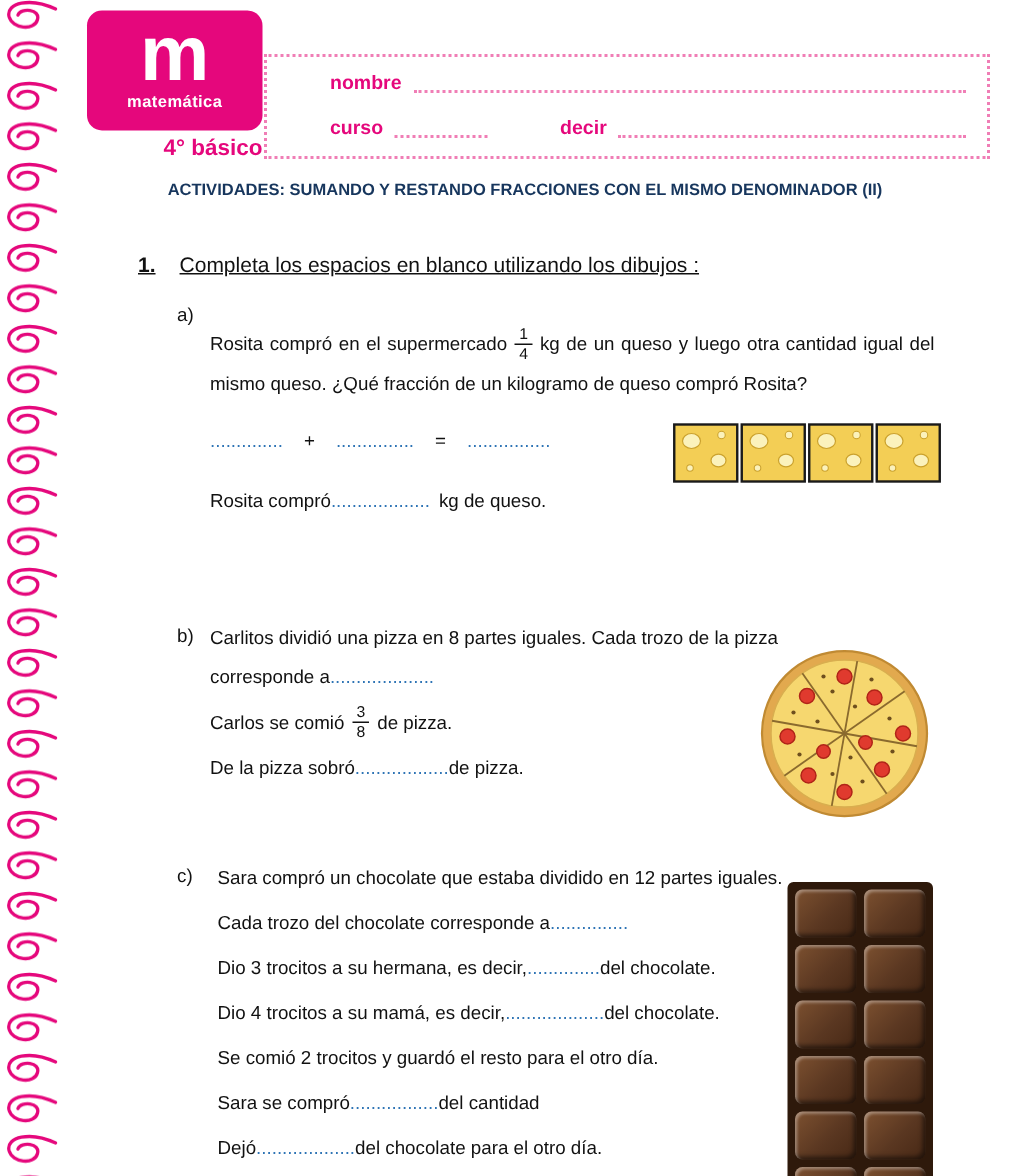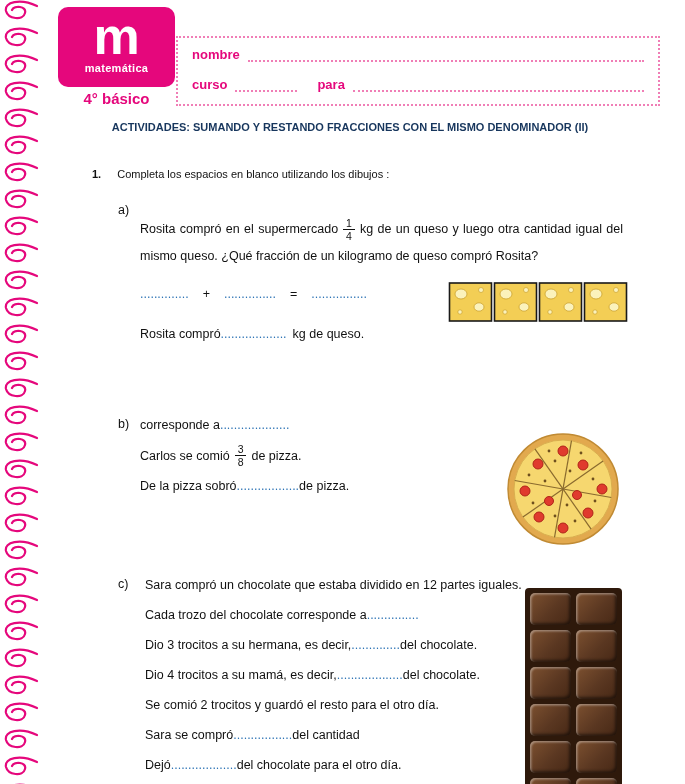--- a/index.html
+++ b/index.html
@@ -12,42 +12,42 @@
   .binding { position:absolute; left:0; top:0; }
 
   
   .logo-box {
     position:absolute; left:58px; top:7px; width:117px; height:80px;
     background:#E5077C; border-radius:10px; color:#fff; text-align:center;
   }
   .logo-m { display:block; font-size:52px; font-weight:bold; line-height:50px; margin-top:4px; }
   .logo-text { display:block; font-size:11px; font-weight:bold; letter-spacing:0.3px; margin-top:1px; }
   .grade {
-    position:absolute; left:58px; top:90px; width:117px; text-align:center;
+    position:absolute; left:58px; top:90px; width:117px; text-align:right;
     color:#E5077C; font-weight:bold; font-size:15px;
   }
 
   
   .info-box {
     position:absolute; left:176px; top:36px; width:484px; height:70px;
     border:2px dotted #F07EB6; box-sizing:border-box; padding:10px 14px 0 14px;
   }
   .info-row { display:flex; align-items:flex-end; margin-bottom:16px; }
-  .info-label { color:#E5077C; font-weight:bold; font-size:13px; margin-right:8px; line-height:14px; }
+  .info-label { color:#E5077C; font-weight:bold; font-size:13px; margin-right:8px; line-height:14px;margin-left:28px; }
   .dotline { border-bottom:2px dotted #F07EB6; flex:1 1 auto; height:12px; }
   .dotline.short { flex:0 0 62px; margin-right:20px; }
 
   
   .title {
     position:absolute; left:40px; top:121px; width:620px; text-align:center;
     font-weight:bold; font-size:11px; color:#17365D;
   }
 
   
-  .q1 { position:absolute; left:92px; top:168px; font-size:11px; }
+  .q1 { position:absolute; left:92px; top:168px; font-size:14px;text-decoration:underline; }
   .q1 .qnum { font-weight:bold; margin-right:16px; }
 
   .item { position:absolute; font-size:12.5px; }
   .item-label { position:absolute; left:0; top:0; }
   #item-a { left:118px; top:203px; width:505px; }
   .para { margin-left:22px; width:483px; text-align:justify; line-height:27px; }
 
   .frac {
     display:inline-flex; flex-direction:column; align-items:center;
     font-size:10.5px; line-height:1.15; vertical-align:middle; margin:0 5px;
@@ -106,21 +106,21 @@
   <div class="grade">4° básico</div>
 
   <div class="info-box">
     <div class="info-row">
       <span class="info-label">nombre</span>
       <span class="dotline"></span>
     </div>
     <div class="info-row">
       <span class="info-label">curso</span>
       <span class="dotline short"></span>
-      <span class="info-label">para</span>
+      <span class="info-label">decir</span>
       <span class="dotline"></span>
     </div>
   </div>
 
   <div class="title">ACTIVIDADES: SUMANDO Y RESTANDO FRACCIONES CON EL MISMO DENOMINADOR (II)</div>
 
   <div class="q1">
     <span class="qnum">1.</span><span>Completa los espacios en blanco utilizando los dibujos :</span>
   </div>
 
@@ -166,20 +166,21 @@
       <circle cx="12" cy="32" r="2.2" fill="#FBF2BC" stroke="#CBA22E" stroke-width="0.7"></circle>
     </g>
   </svg>
 
   <div class="result-a">
     <span>Rosita compró</span><span class="blank">...................</span><span class="gap-left">kg de queso.</span>
   </div>
 
   <div class="item" id="item-b">
     <span class="item-label">b)</span>
+    <div class="bline">Carlitos dividió una pizza en 8 partes iguales. Cada trozo de la pizza</div>
     <div class="bline">
       <span>corresponde a</span><span class="blank">....................</span>
     </div>
     <div class="fracline">
       <span>Carlos se comió</span>
       <span class="frac">
           <span class="fnum">3</span>
           <span class="fden">8</span>
         </span>
       <span>de pizza.</span>

